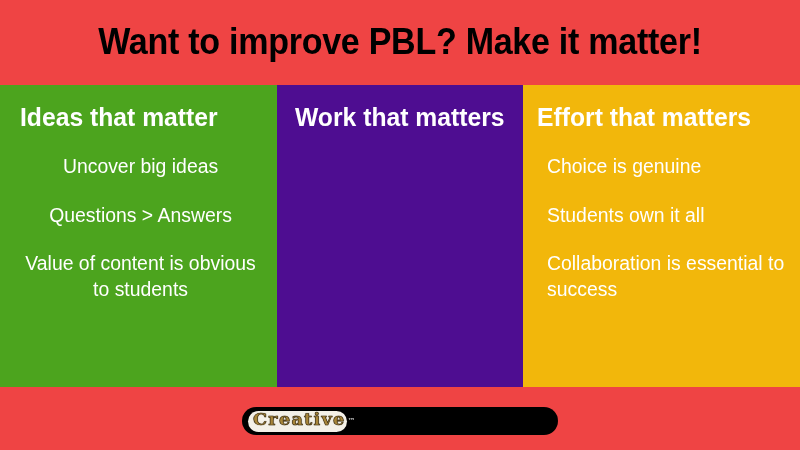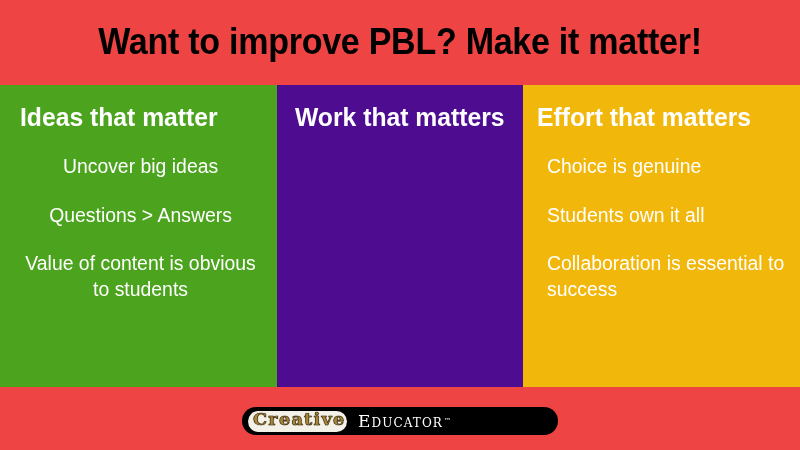--- a/index.html
+++ b/index.html
@@ -184,17 +184,16 @@
         <div class="item two-line">Collaboration is essential to success</div>
       </div>
     </div>
 
   </div>
 
   <div class="logo">
     <div class="logo-creative">
       <span class="logo-creative-text">Creative</span>
     </div>
-    <span class="logo-educator">Educator</span>
     <span class="logo-tm">™</span>
   </div>
 
 </div>
 
 </body></html>

